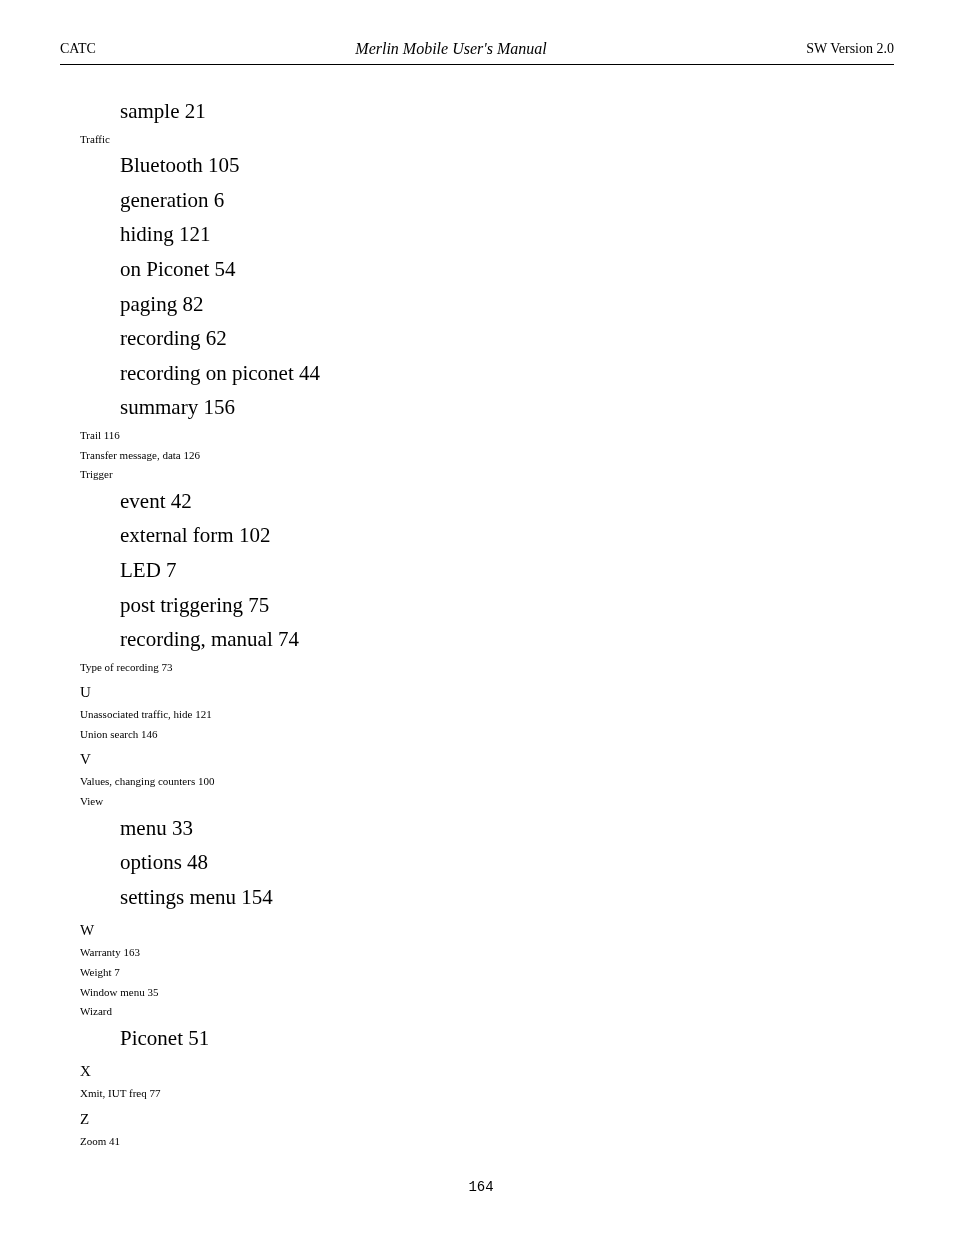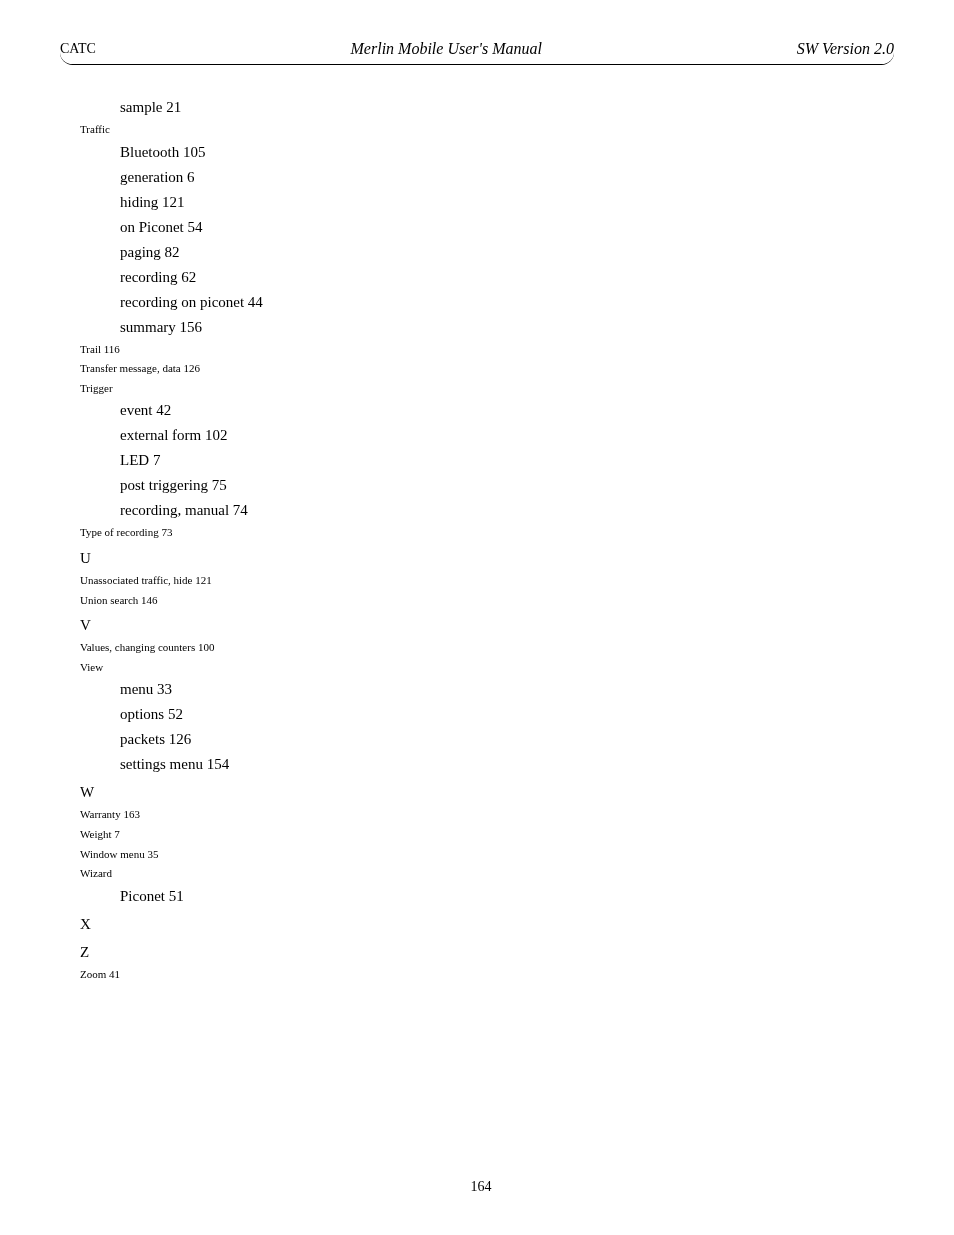--- a/index.html
+++ b/index.html
@@ -1,19 +1,18 @@
 <!DOCTYPE html>
 <html><head>
   <meta charset="utf-8">
   <style>
     * {
       margin: 0;
       padding: 0;
       box-sizing: border-box;
-      border-radius: 27px;
     }
 
     body {
       width: 954px;
       min-height: 1235px;
       background: #ffffff;
       font-family: "Times New Roman", Times, serif;
       font-size: 15px;
       color: #000000;
       position: relative;
@@ -38,58 +37,58 @@
     .header-left {
       font-size: 14px;
     }
 
     .header-center {
       font-size: 16px;
       font-style: italic;
     }
 
     .header-right {
-      font-size: 16px;
-      font-style: italic;
+      font-size: 14px;
     }
 
     .content {
       padding-left: 20px;
       line-height: 1.6;
     }
 
     .index-entry {
       margin: 0;
       padding: 0;
     }
 
     .top-level {
       padding-left: 0;
       font-size: 11px;
       margin-top: 2px;
     }
 
     .sub-entry {
       padding-left: 40px;
-      font-size: 15px;
+      font-size: 21px;
       margin-top: 1px;
     }
 
     .section-letter {
       font-size: 15px;
       margin-top: 4px;
     }
 
     .footer {
       position: absolute;
       bottom: 40px;
       left: 8px;
       right: 0;
       text-align: center;
       font-size: 14px;
+      font-family: Liberation Mono, monospace;
     }
   </style>
 </head>
 <body>
 
 <div class="page-container">
 
   <div class="header">
     <span class="header-left">CATC</span>
     <span class="header-center">Merlin Mobile User's Manual</span>
@@ -117,30 +116,30 @@
       <div class="index-entry sub-entry">post triggering 75</div>
       <div class="index-entry sub-entry">recording, manual 74</div>
       <div class="index-entry top-level">Type of recording 73</div>
       <div class="index-entry section-letter">U</div>
       <div class="index-entry top-level">Unassociated traffic, hide 121</div>
       <div class="index-entry top-level">Union search 146</div>
       <div class="index-entry section-letter">V</div>
       <div class="index-entry top-level">Values, changing counters 100</div>
       <div class="index-entry top-level">View</div>
       <div class="index-entry sub-entry">menu 33</div>
-      <div class="index-entry sub-entry">options 52</div>
-      <div class="index-entry sub-entry">packets 126</div>
+      <div class="index-entry sub-entry">options 48</div>
       <div class="index-entry sub-entry">settings menu 154</div>
       <div class="index-entry section-letter">W</div>
       <div class="index-entry top-level">Warranty 163</div>
       <div class="index-entry top-level">Weight 7</div>
       <div class="index-entry top-level">Window menu 35</div>
       <div class="index-entry top-level">Wizard</div>
       <div class="index-entry sub-entry">Piconet 51</div>
       <div class="index-entry section-letter">X</div>
+      <div class="index-entry top-level">Xmit, IUT freq 77</div>
       <div class="index-entry section-letter">Z</div>
       <div class="index-entry top-level">Zoom 41</div>
     </div>
 
   <div class="footer">
     <span>164</span>
   </div>
 
 </div>
 

